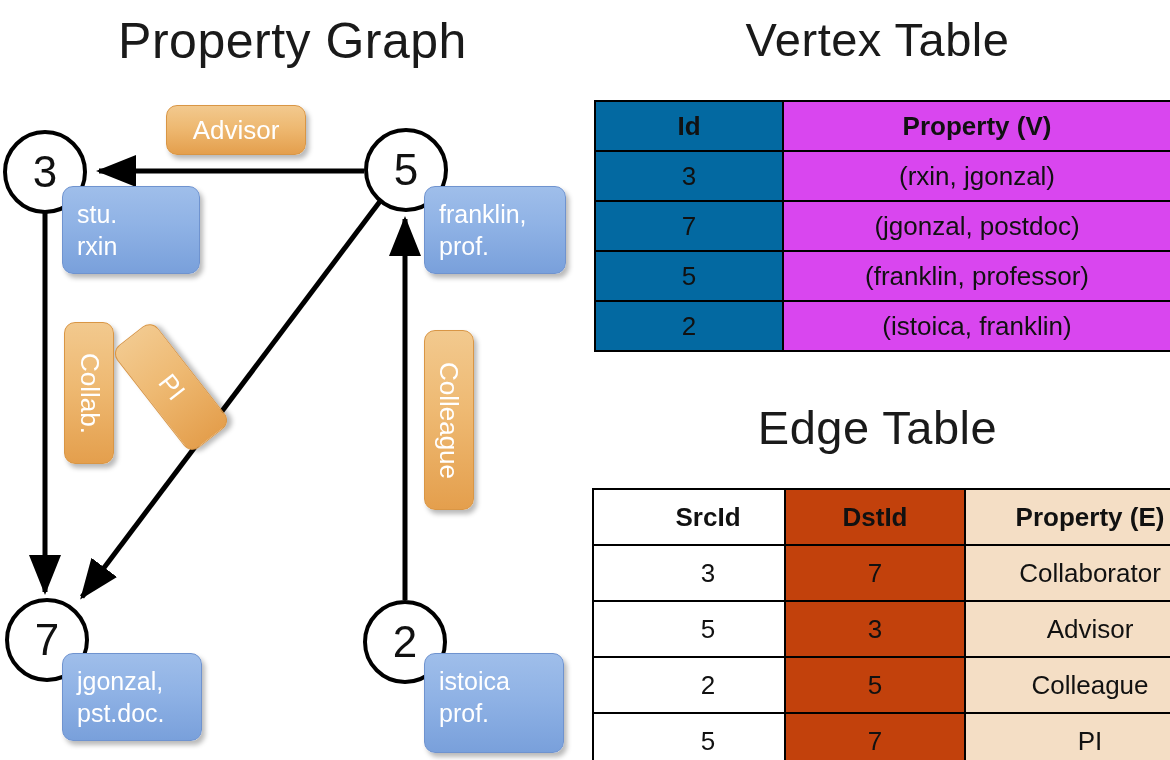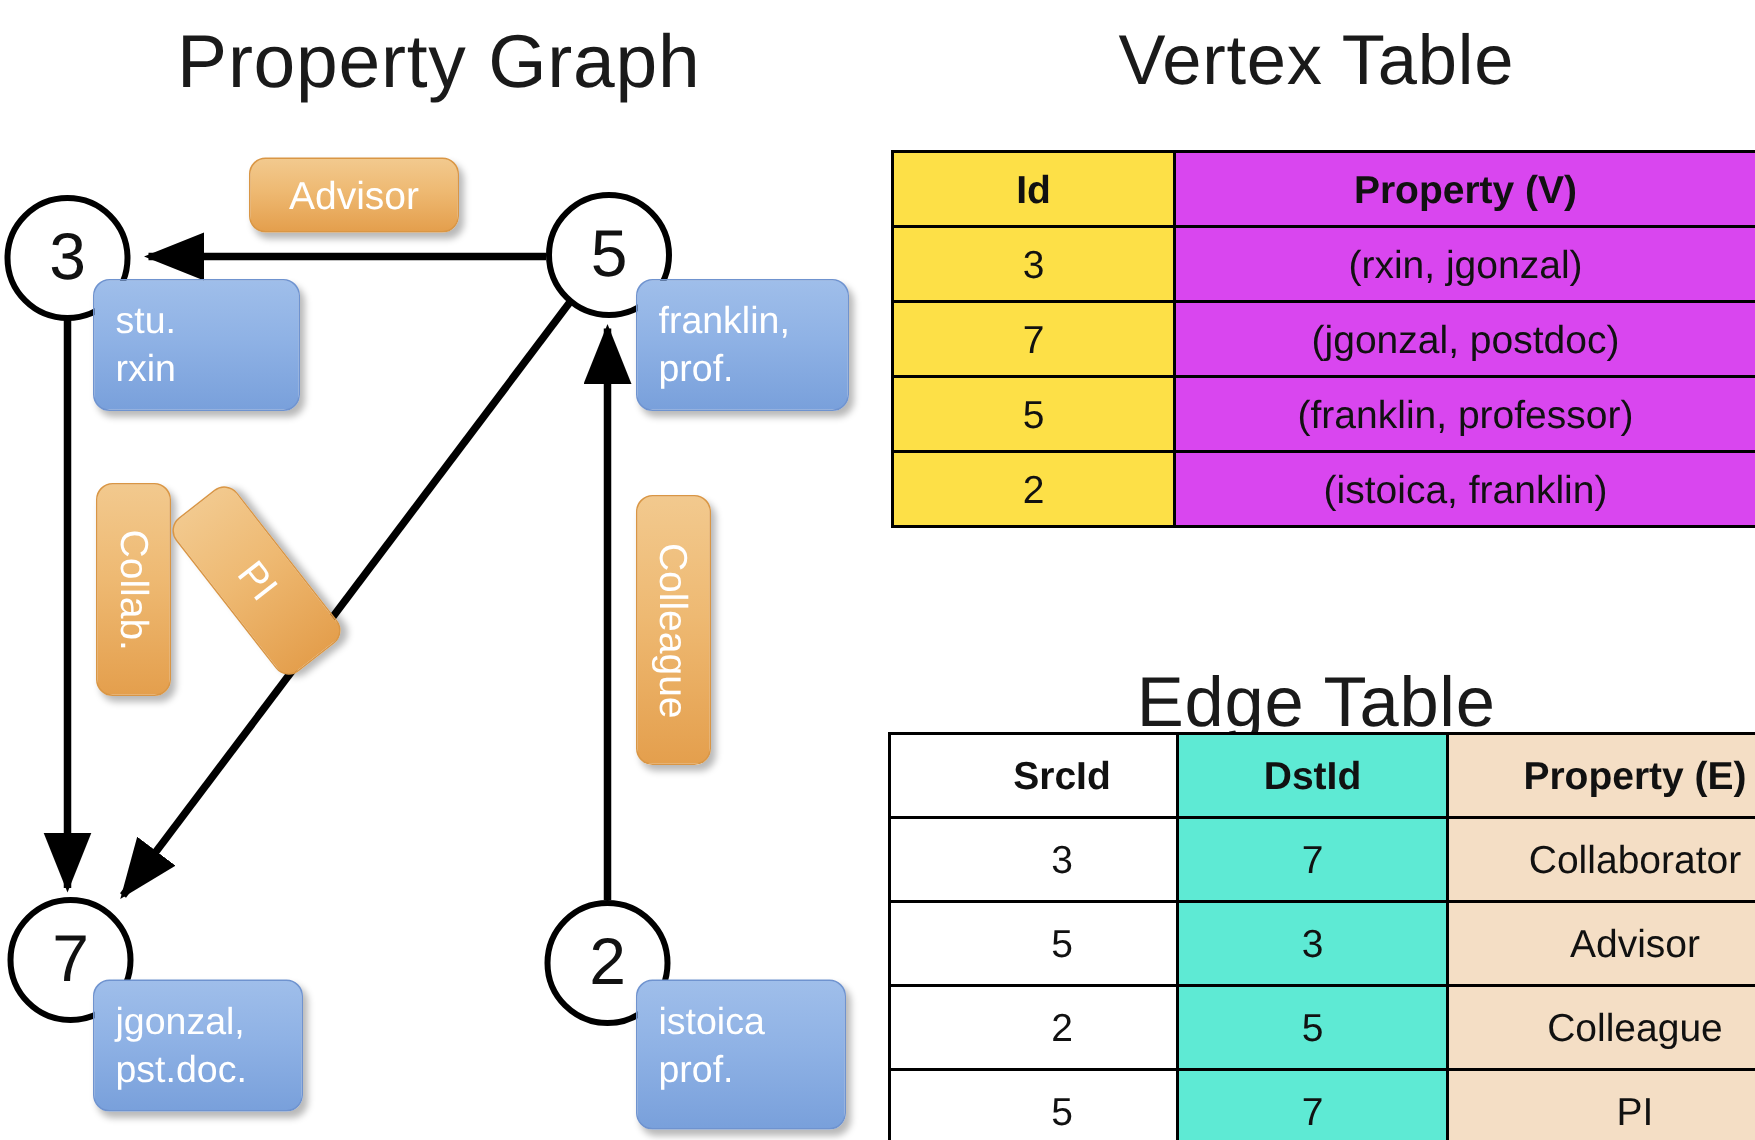--- a/index.html
+++ b/index.html
@@ -32,21 +32,20 @@
   }
   #title-vertex-table {
     left: 585px; top: 12px; width: 585px;
     text-align: center;
     font-size: 47px;
   }
   #title-edge-table {
     left: 585px; top: 400px; width: 585px;
     text-align: center;
     font-size: 47px;
-    margin-top: 40px;
   }
 
   
   #graph-panel {
     position: absolute;
     left: 0; top: 0;
     width: 585px; height: 760px;
   }
   #graph-edges {
     position: absolute;
@@ -138,30 +137,30 @@
     font-weight: bold;
     font-size: 26px;
   }
   .data-table td { font-size: 26px; }
 
   #vertex-table {
     left: 594px; top: 100px;
     width: 572px;
   }
   #vertex-table th, #vertex-table td { height: 48px; }
-  #vertex-table .col-id   { width: 186px; background: #fde047; }
+  #vertex-table .col-id   { width: 186px; background: #0369a1; }
   #vertex-table .col-prop { width: 386px; background: #d946ef; }
 
   #edge-table {
     left: 592px; top: 488px;
     width: 578px;
   }
   #edge-table th, #edge-table td { height: 54px; }
   #edge-table .col-src  { width: 152px; background: #ffffff; padding-left: 38px; }
-  #edge-table .col-dst  { width: 178px; background: #5eead4; }
+  #edge-table .col-dst  { width: 178px; background: #c2410c; }
   #edge-table .col-eprop{ width: 248px; background: #f4dec5; }
 </style>
 </head>
 <body>
 
 <div class="title" id="title-property-graph">Property Graph</div>
 
 <div class="title" id="title-vertex-table">Vertex Table</div>
 
 <div class="title" id="title-edge-table">Edge Table</div>

